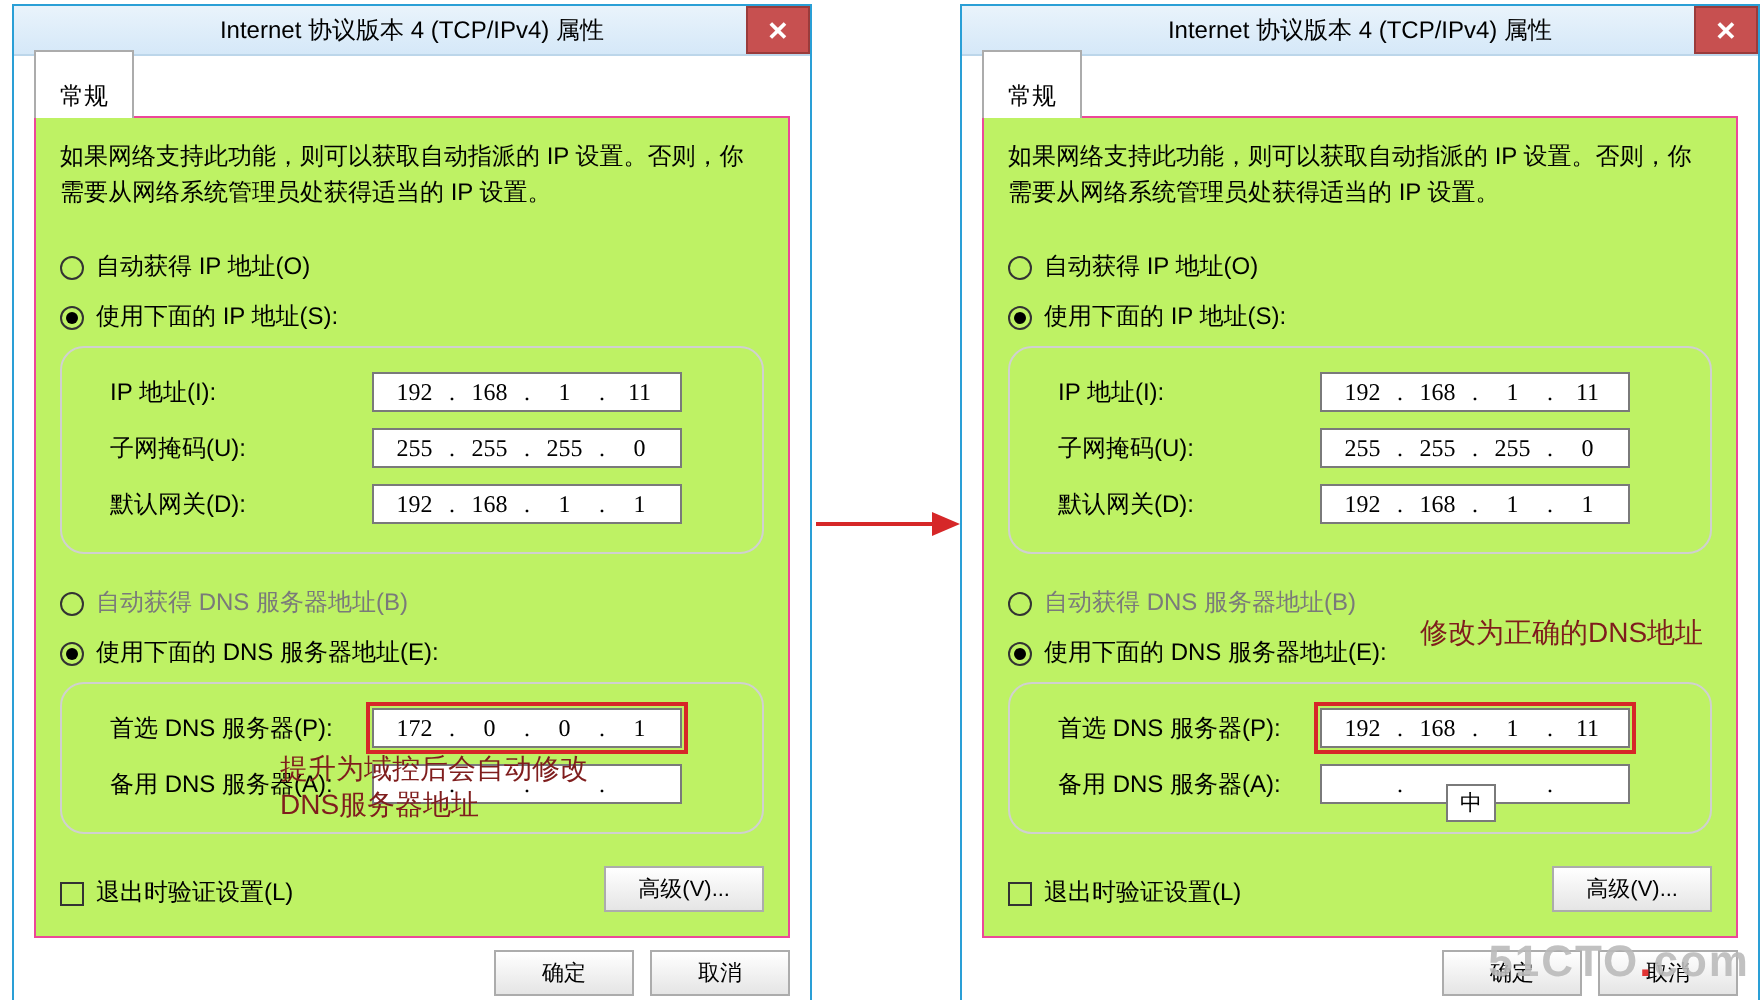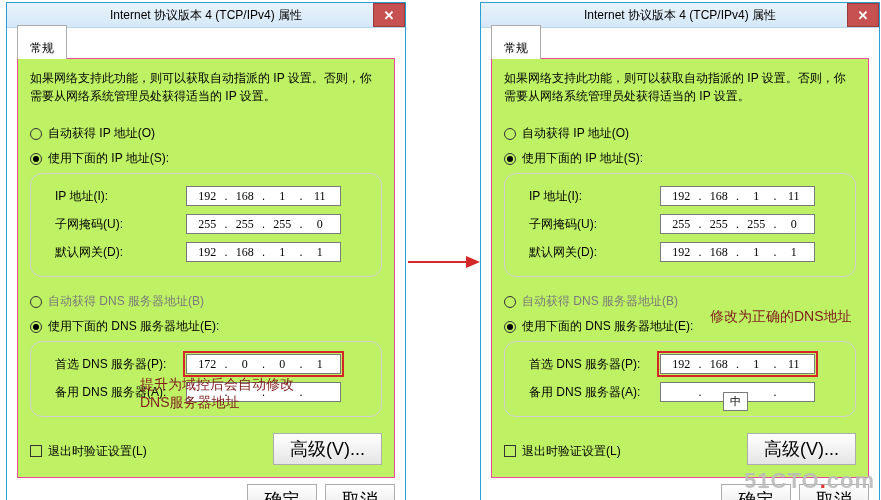--- a/index.html
+++ b/index.html
@@ -137,21 +137,21 @@
   .btnrow {
     display: flex;
     justify-content: flex-end;
     margin-top: 6px;
   }
   .btn {
     border: 1px solid #acacac;
     background: linear-gradient(#fff,#e5e5e5);
     padding: 3px 16px;
     margin-left: 8px;
-    font-size: 18px;
+    font-size: 11px;
     min-width: 70px;
     text-align: center;
   }
   .advbtn {
     margin-top: 4px;
   }
   .highlightbox {
     outline: 2px solid #d62728;
     outline-offset: 1px;
   }

